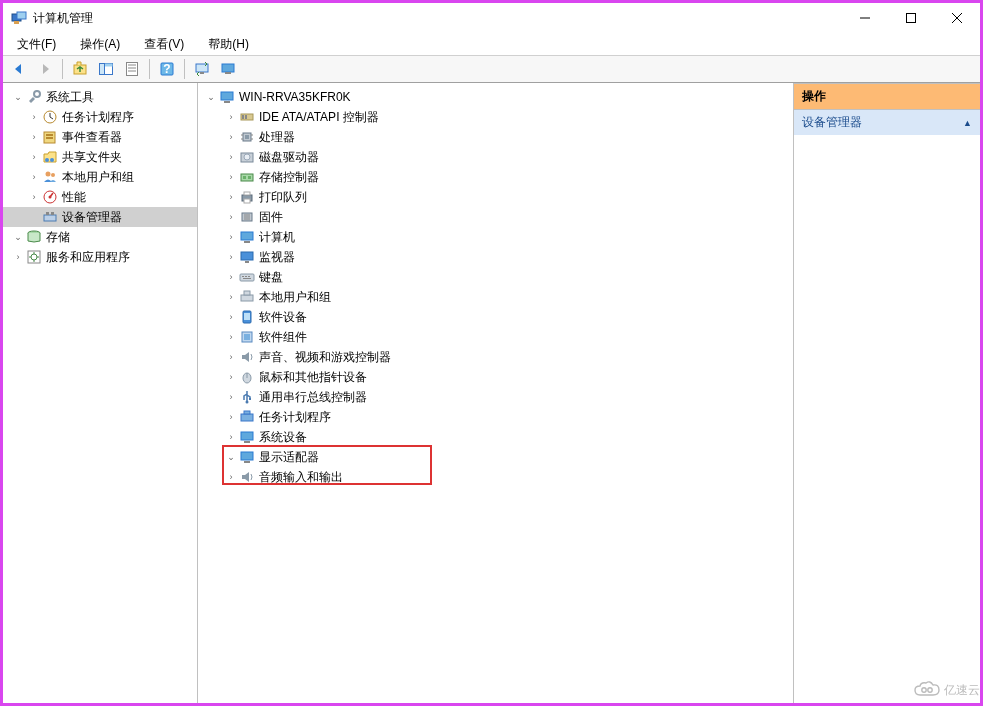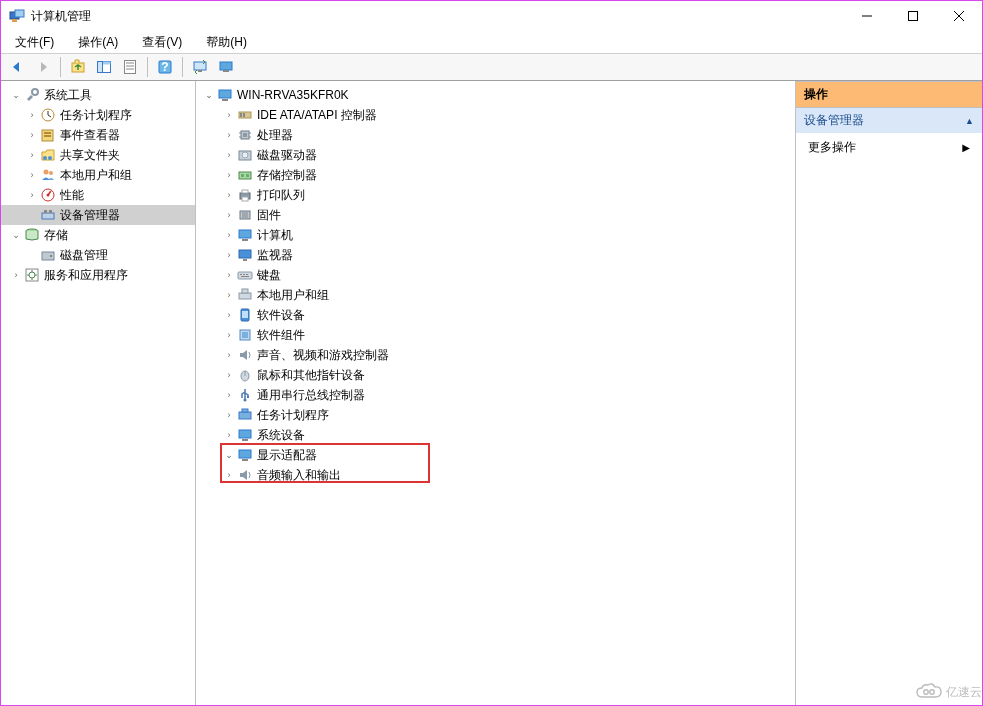--- a/index.html
+++ b/index.html
@@ -1,17 +1,17 @@
 <!DOCTYPE html>
 <html><head>
 <meta charset="utf-8">
 <style>
 * { margin:0; padding:0; box-sizing:border-box; font-family:"Microsoft YaHei","Segoe UI",Tahoma,sans-serif; font-size:12px; }
 body { background:#fff; }
-.window { width:983px; height:706px; border:1px solid #d946ef; display:flex; flex-direction:column; background:#fff; position:relative; }
+.window { width:983px; height:706px; border:3px solid #d946ef; display:flex; flex-direction:column; background:#fff; position:relative; }
 .titlebar { height:30px; display:flex; align-items:center; padding:0 0 0 8px; }
 .titlebar .app-icon { width:16px; height:16px; margin-right:6px; }
 .titlebar .title { flex:1; color:#000; }
 .titlebar .wbtn { width:46px; height:30px; display:flex; align-items:center; justify-content:center; }
 .menubar { height:22px; display:flex; align-items:center; padding-left:6px; gap:8px;}
 .menubar .menu-item { padding:2px 8px; }
 .toolbar { height:28px; border-top:1px solid #d0d0d0; border-bottom:1px solid #a0a0a0; display:flex; align-items:center; padding:0 4px; gap:2px; background:#f7f7f7;}
 .toolbar .sep { width:1px; height:20px; background:#c0c0c0; margin:0 3px;}
 .tbtn { width:24px; height:24px; display:flex; align-items:center; justify-content:center; border:1px solid transparent; }
 .content { flex:1; display:flex; min-height:0;}
@@ -210,30 +210,20 @@
       <div class="tree-row" style="padding-left:8px">
         <span class="arrow">⌄</span>
         <span class="ico">
             <svg width="16" height="16">
               <ellipse cx="8" cy="4" rx="6" ry="2" fill="#a8d8a8" stroke="#4a8a4a"></ellipse>
               <path d="M2 4 L2 12 Q8 14 14 12 L14 4" fill="#c8e8c8" stroke="#4a8a4a"></path>
             </svg>
           </span>
         <span class="lbl">存储</span>
       </div>
-      <div class="tree-row" style="padding-left:24px">
-        <span class="arrow blank">›</span>
-        <span class="ico">
-            <svg width="16" height="16">
-              <rect x="2" y="5" width="12" height="8" fill="#c0c8d0" stroke="#7a8a9a"></rect>
-              <circle cx="11" cy="9" r="1" fill="#5a7a5a"></circle>
-            </svg>
-          </span>
-        <span class="lbl">磁盘管理</span>
-      </div>
       <div class="tree-row" style="padding-left:8px">
         <span class="arrow">›</span>
         <span class="ico">
             <svg width="16" height="16">
               <rect x="2" y="2" width="12" height="12" fill="#fff" stroke="#888"></rect>
               <circle cx="8" cy="8" r="3" fill="none" stroke="#4a8a4a"></circle>
               <path d="M8 3 L8 5 M8 11 L8 13 M3 8 L5 8 M11 8 L13 8" stroke="#4a8a4a"></path>
             </svg>
           </span>
         <span class="lbl">服务和应用程序</span>
@@ -457,24 +447,20 @@
         </div>
 
       <div class="highlight-box" style="left:24px; top:362px; width:210px; height:40px;"></div>
     </div>
 
     <div class="right-pane">
       <div class="hdr">操作</div>
       <div class="section-title">
         <span>设备管理器</span>
         <span style="font-size:9px;">▲</span>
-      </div>
-      <div class="action-item">
-        <span>更多操作</span>
-        <span style="font-size:10px;">▶</span>
       </div>
     </div>
   </div>
 
   <div class="watermark">
     <svg width="26" height="18" viewBox="0 0 26 18">
         <path d="M6 14 Q1 14 1 9 Q1 5 6 5 Q7 1 12 2 Q16 -1 19 4 Q25 3 25 9 Q25 14 19 14 Z" fill="none" stroke="#bbb" stroke-width="1.4"></path>
         <circle cx="10" cy="9" r="2.2" fill="none" stroke="#bbb" stroke-width="1.4"></circle>
         <circle cx="16" cy="9" r="2.2" fill="none" stroke="#bbb" stroke-width="1.4"></circle>
       </svg>

